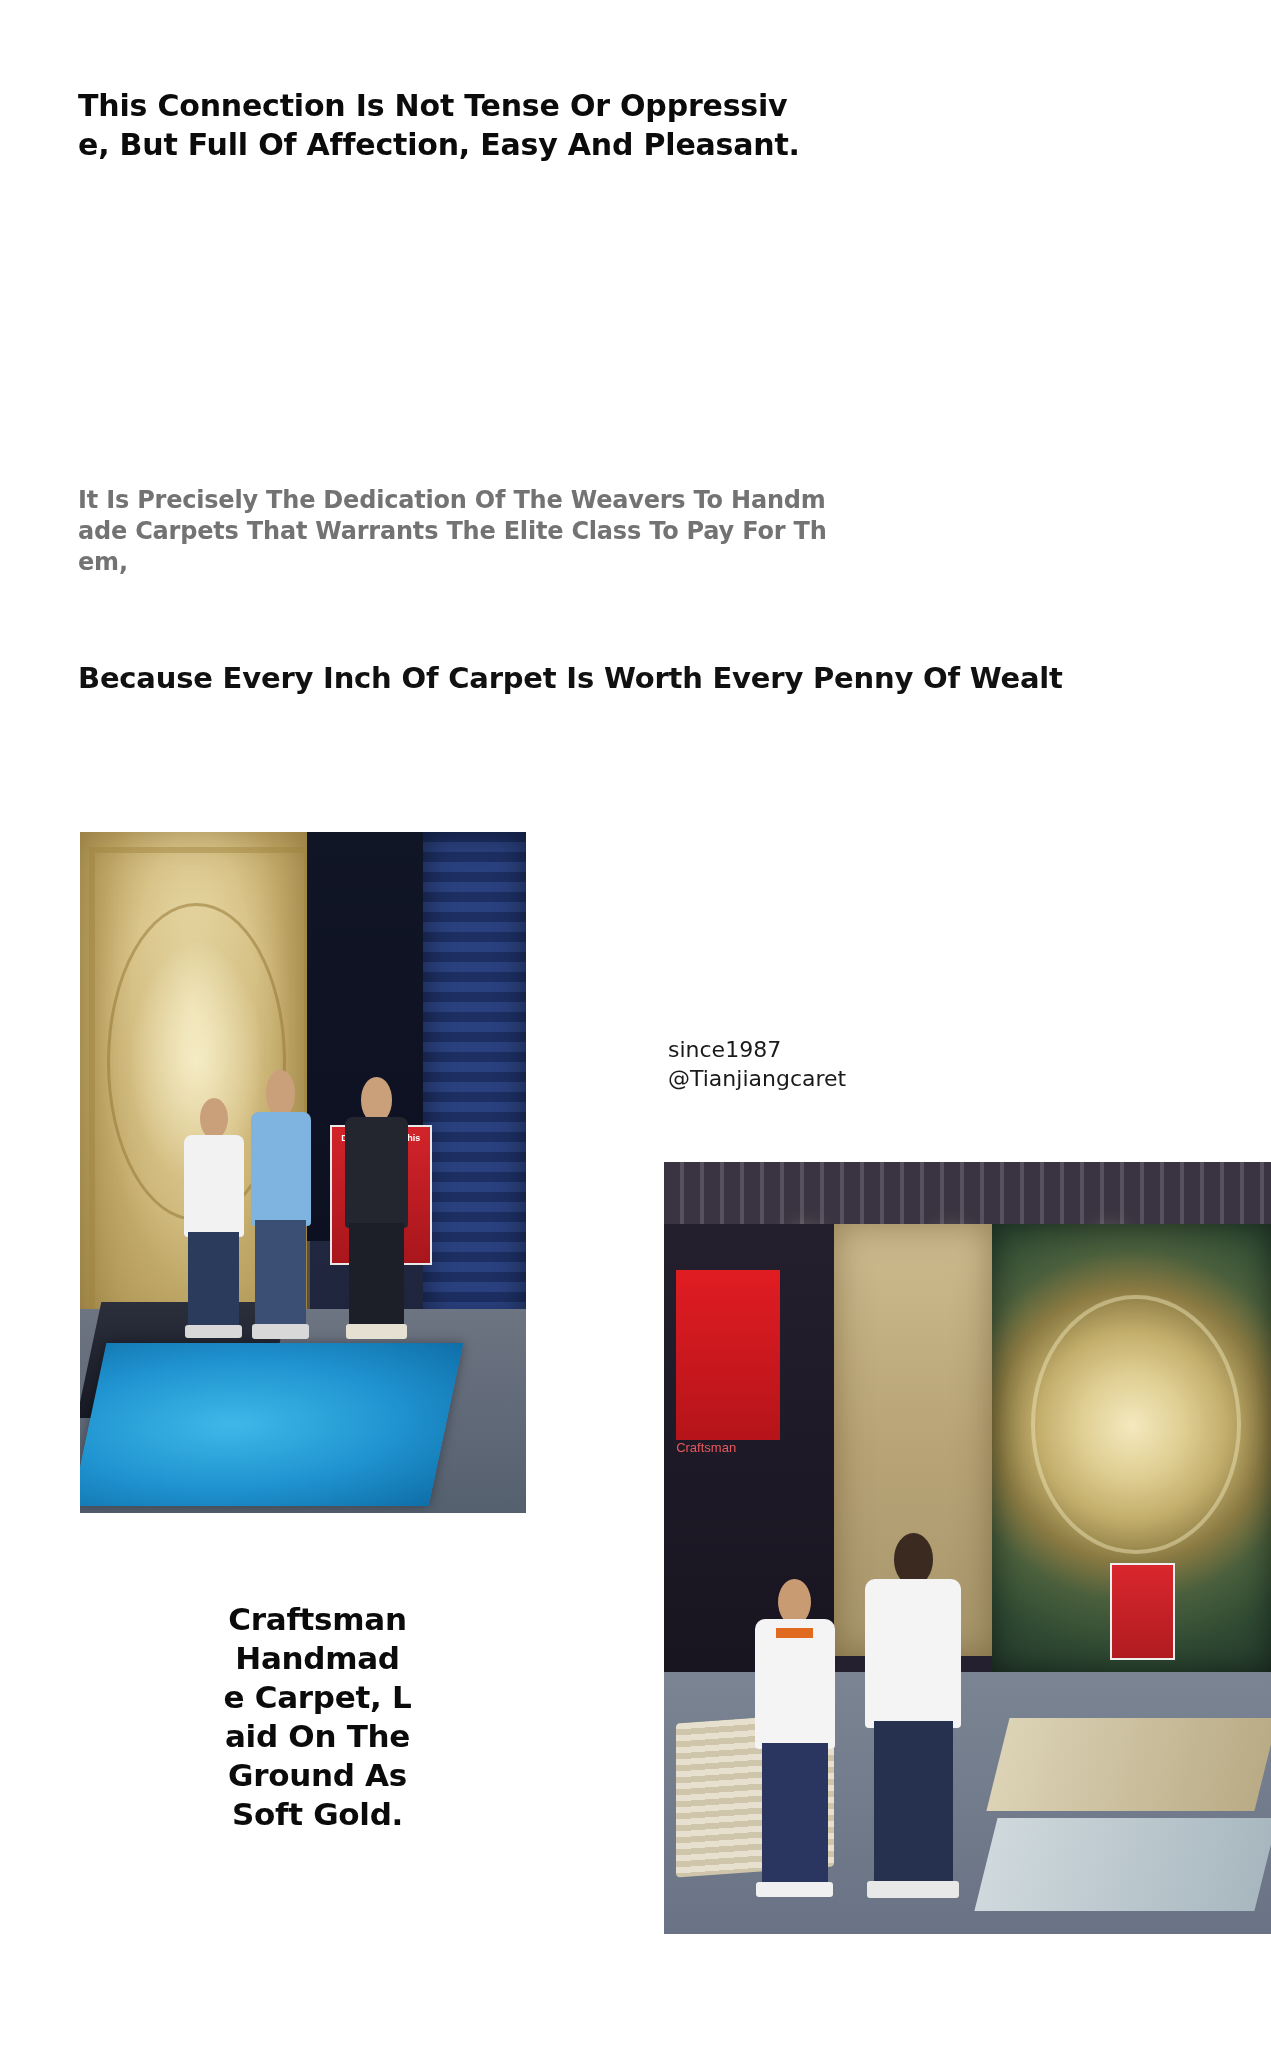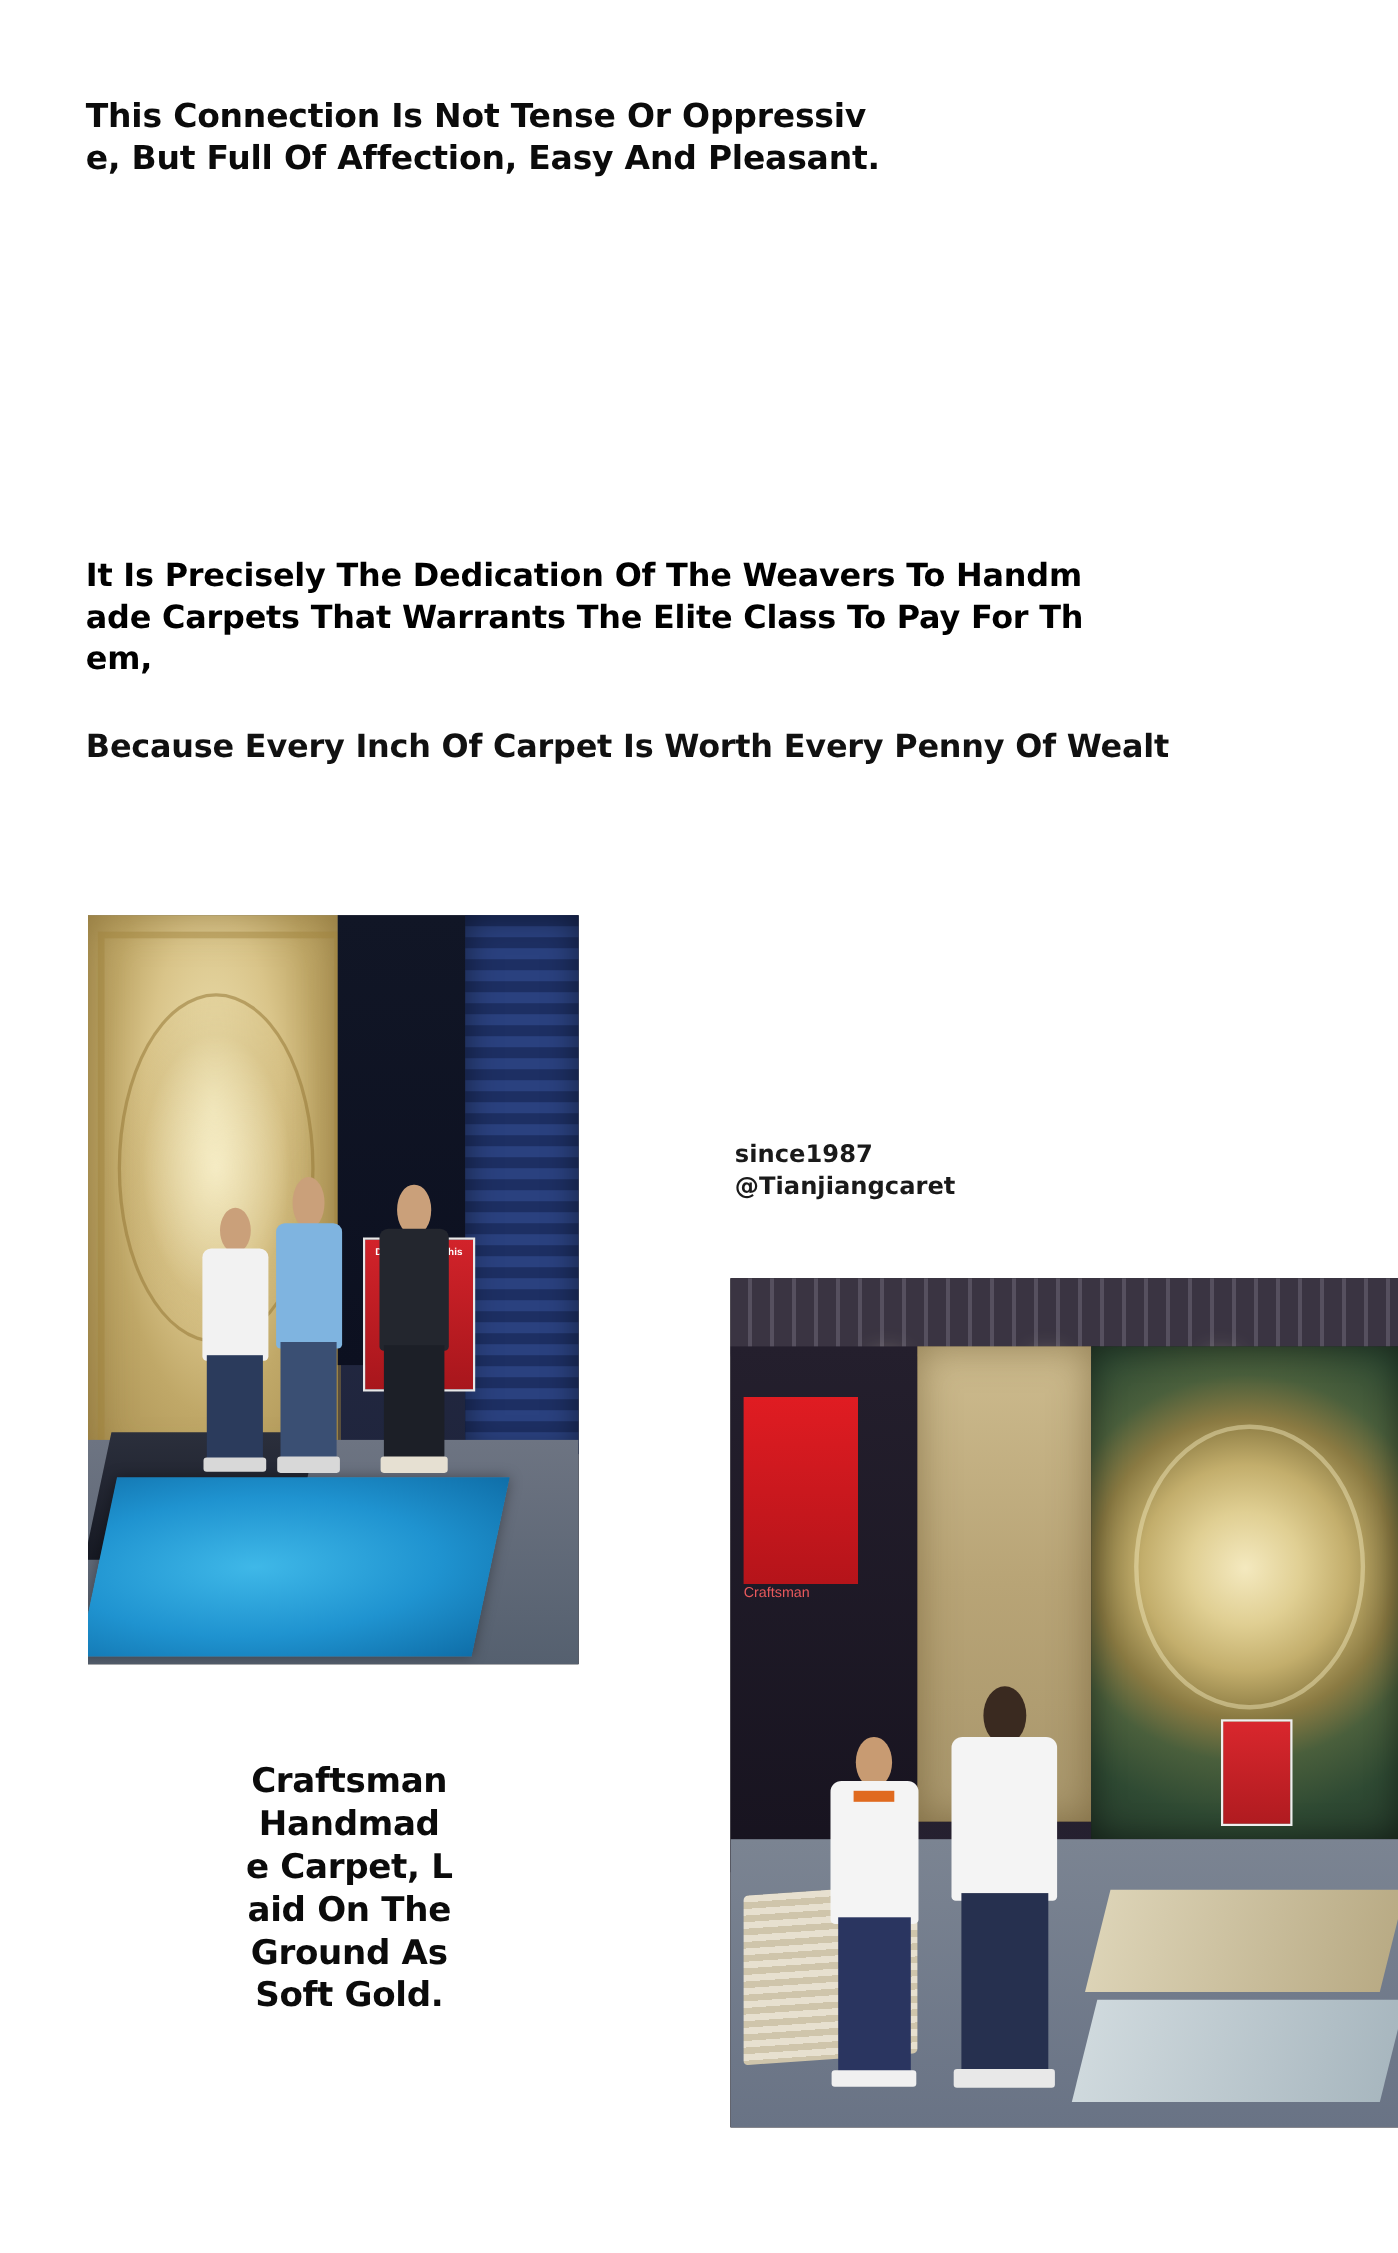--- a/index.html
+++ b/index.html
@@ -43,24 +43,24 @@
   #para2 {
     left: 78px;
     top: 283px;
     width: 860px;
     font-size: 30px;
     color: #0b0b0b;
   }
 
   #para3 {
     left: 78px;
-    top: 505px;
+    top: 485px;
     width: 1130px;
-    font-size: 29px;
-    color: #000000;
+    font-size: 24px;
+    color: #737373;
   }
 
   #para4 {
     left: 78px;
     top: 660px;
     width: 1260px;
     font-size: 29px;
     color: #111111;
     white-space: nowrap;
   }
@@ -272,21 +272,21 @@
     background: #e06a1f;
   }
 
   
   .handle-block {
     position: absolute;
     left: 668px;
     top: 1036px;
     font-family: "DejaVu Sans", sans-serif;
     font-size: 22px;
-    font-weight: bold;
+    font-weight: normal;
     color: #1a1a1a;
     line-height: 1.30;
   }
 
   
   #caption {
     position: absolute;
     left: 195px;
     top: 1600px;
     width: 245px;

